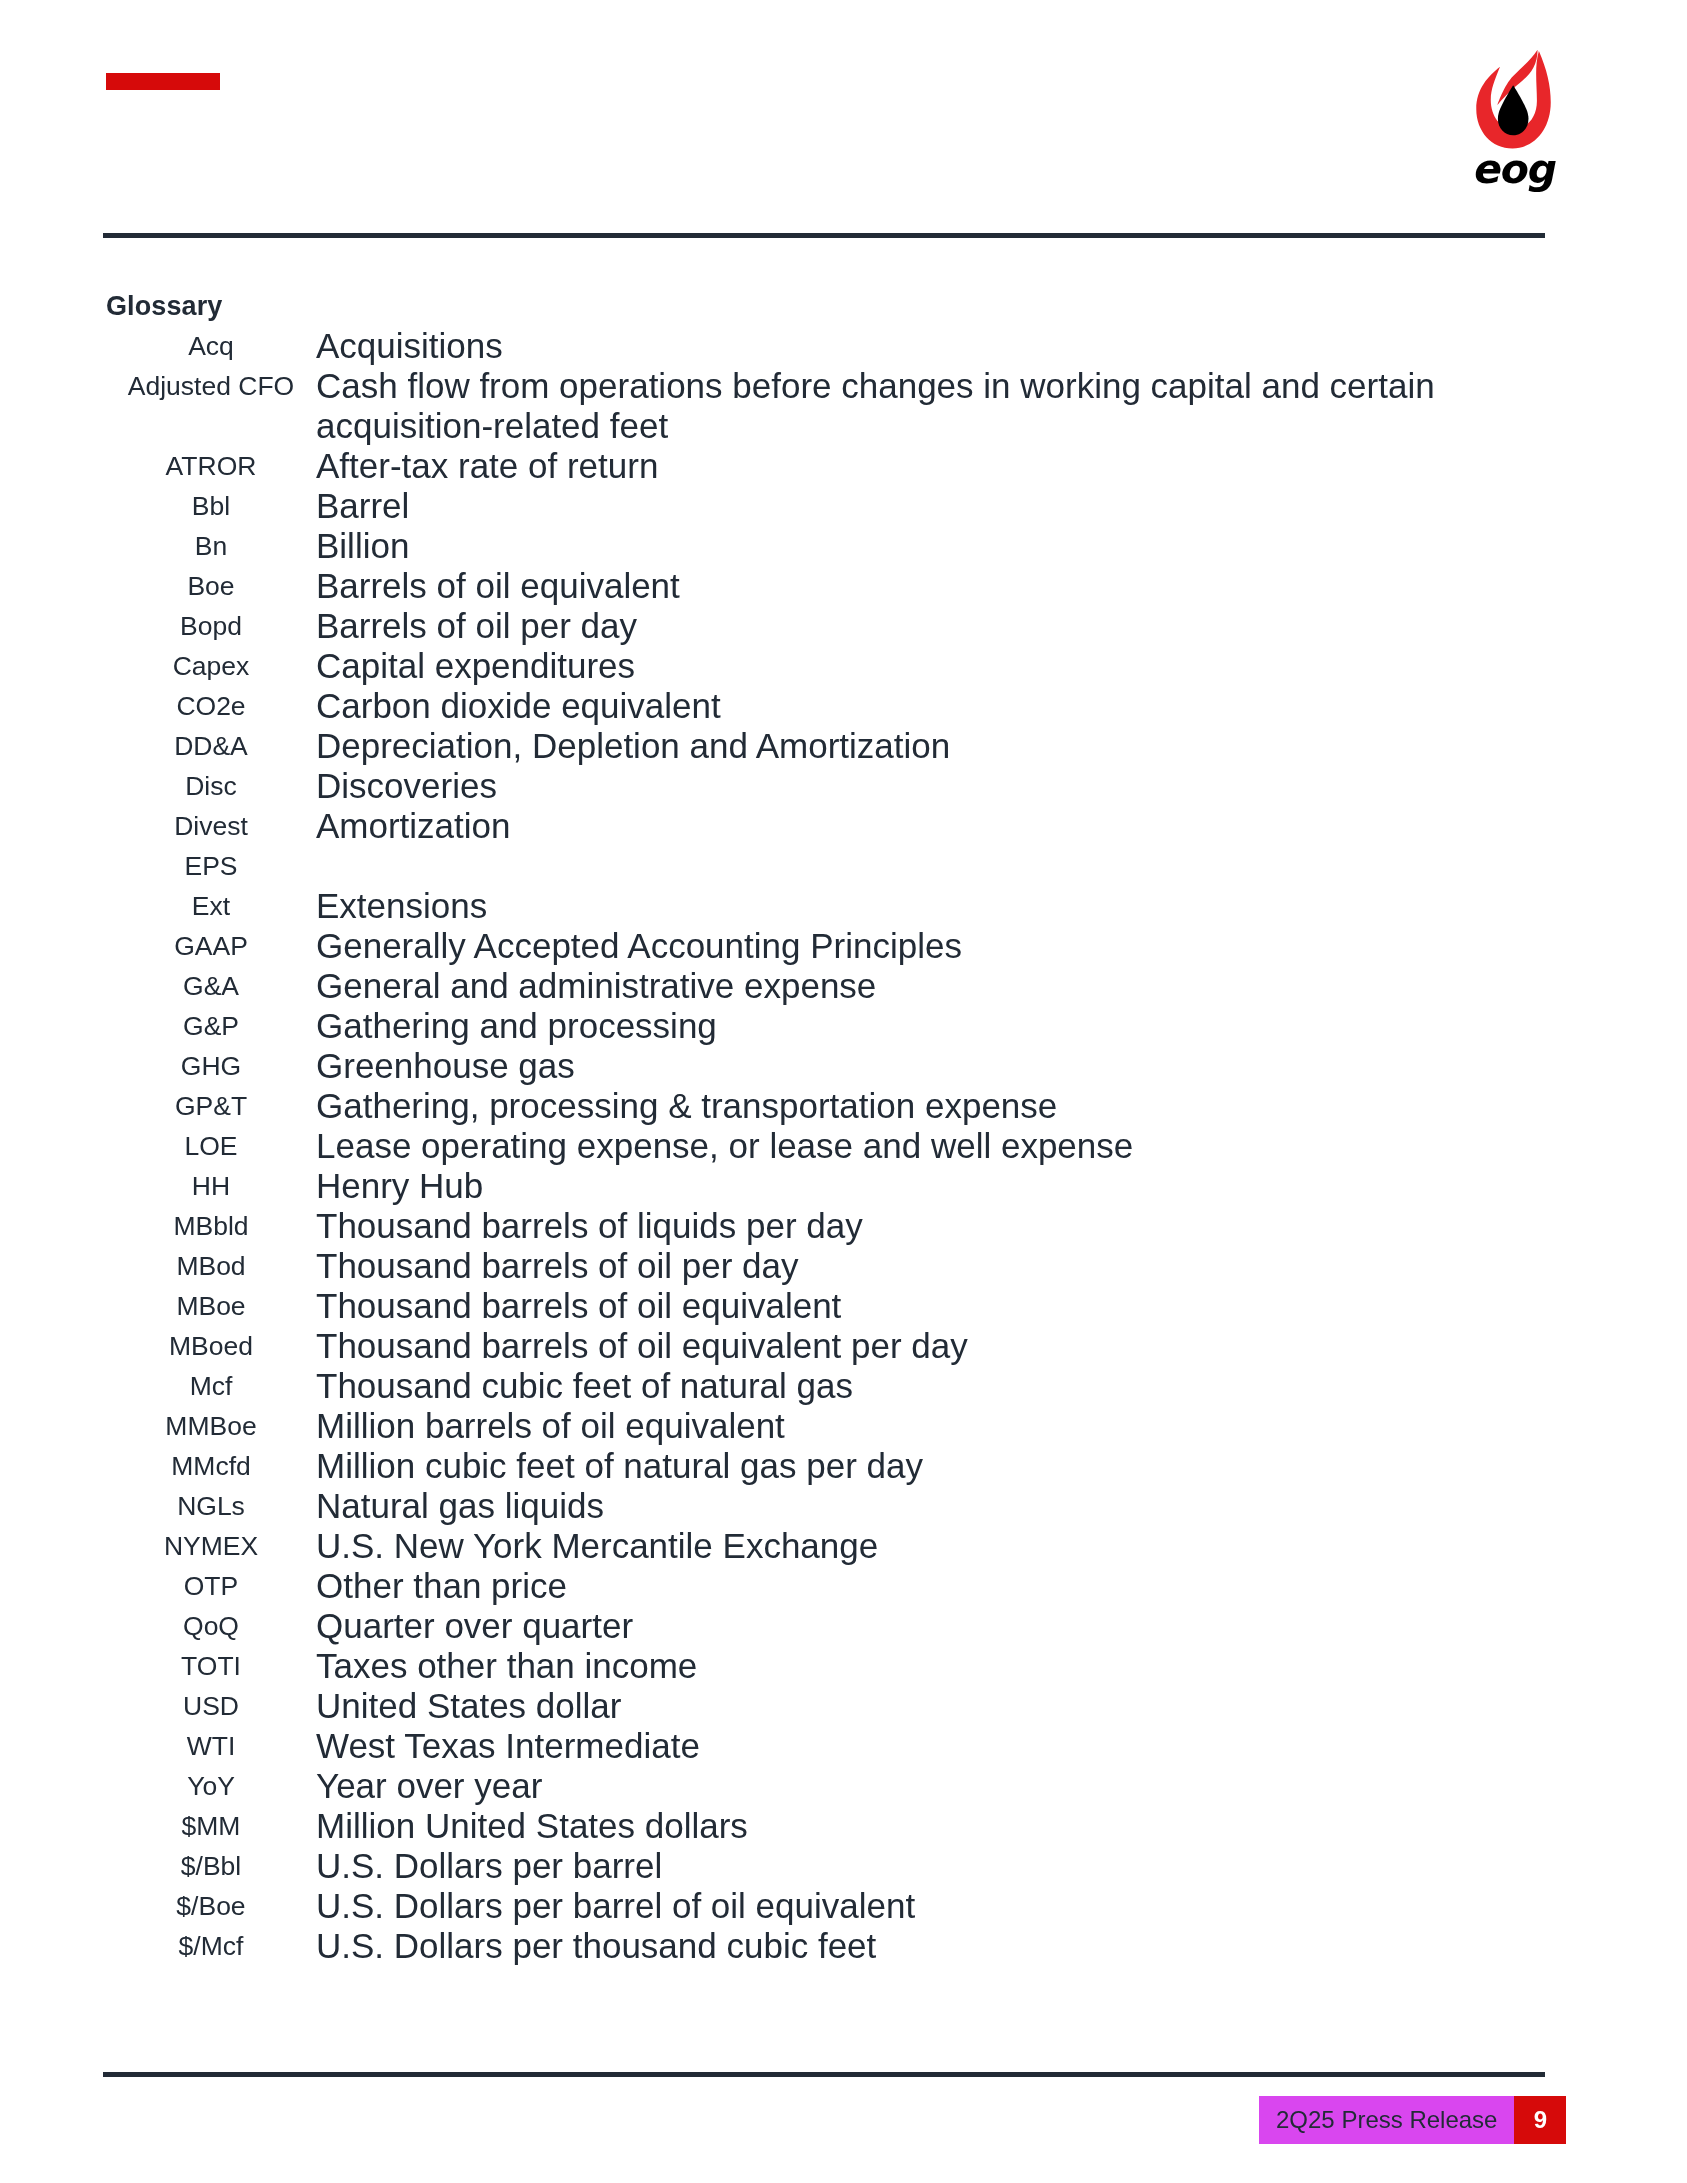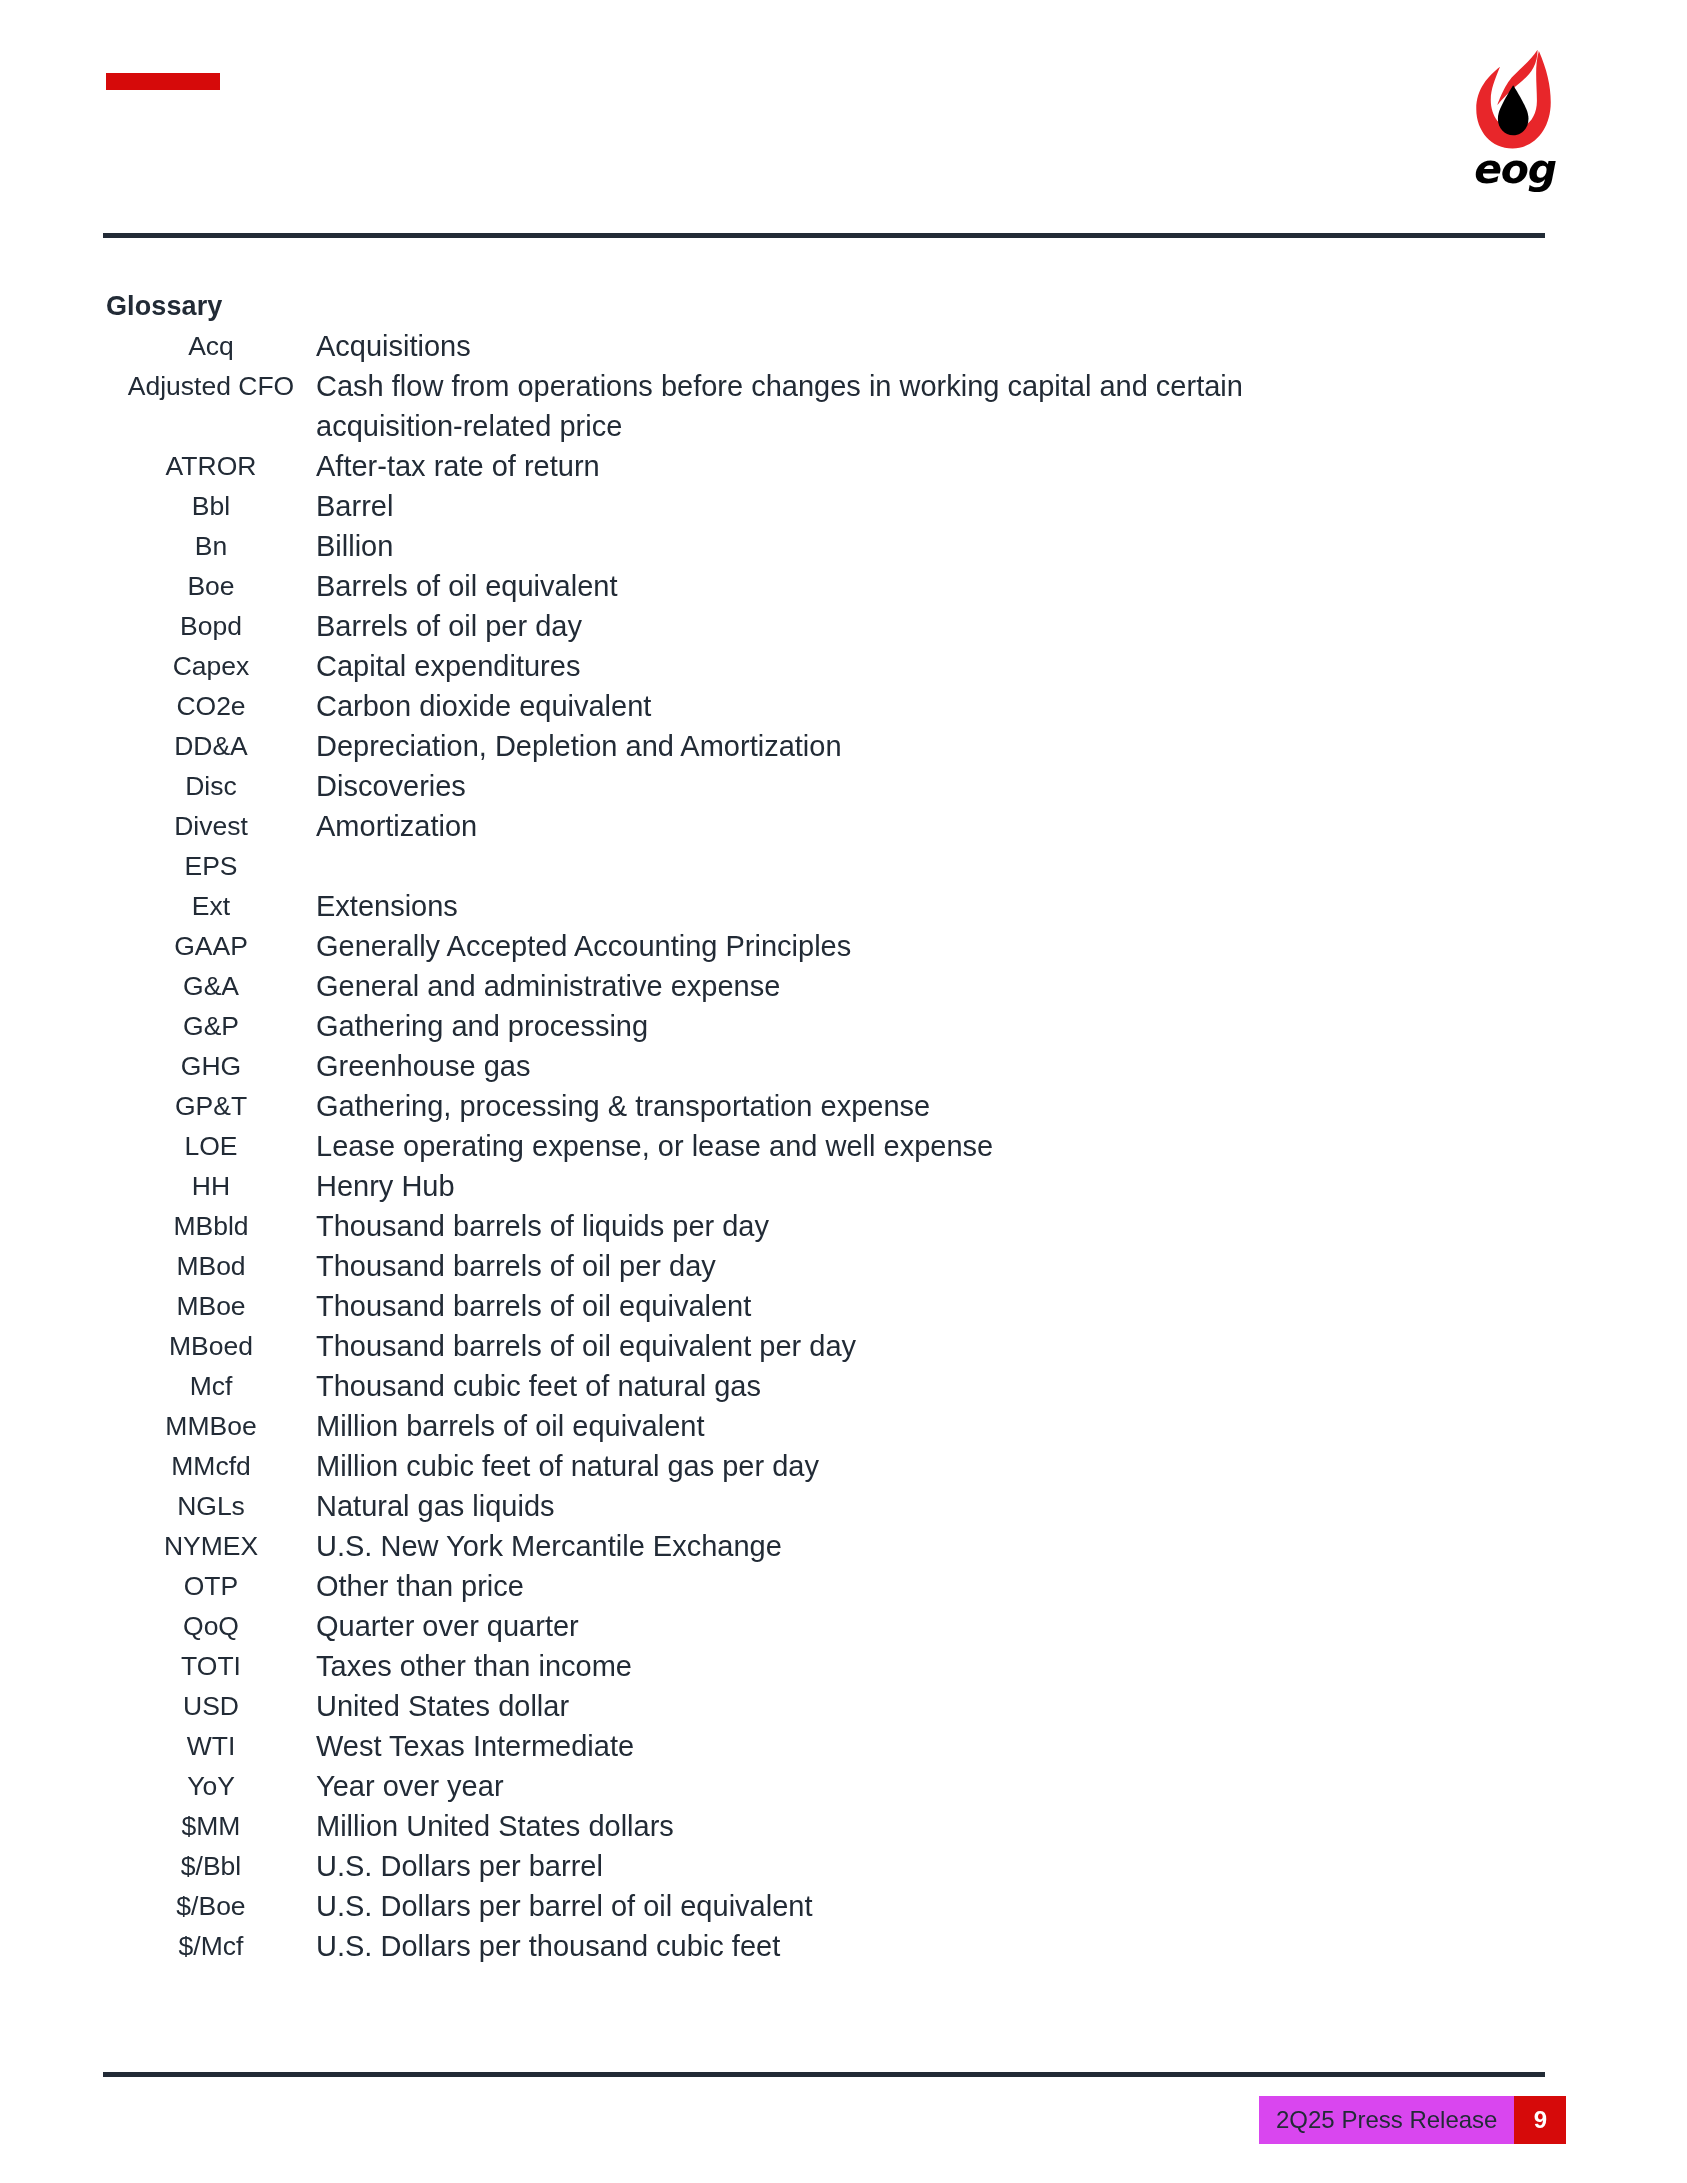--- a/index.html
+++ b/index.html
@@ -93,21 +93,21 @@
   .g-term {
     flex: 0 0 210px;
     width: 210px;
     font-size: 26.5px;
     color: #222b36;
     white-space: nowrap;
     text-align: center;
   }
   .g-def {
     flex: 1 1 auto;
-    font-size: 29px;
+    font-size: 35px;
     color: #222b36;
   }
   .g-def-line {
     display: block;
   }
 
   
   .footer-rule {
     position: absolute;
     left: 103px;
@@ -174,21 +174,21 @@
       <div class="g-row">
         <div class="g-term">Acq</div>
         <div class="g-def">
           <span class="g-def-line">Acquisitions</span>
         </div>
       </div>
       <div class="g-row">
         <div class="g-term">Adjusted CFO</div>
         <div class="g-def">
           <span class="g-def-line">Cash flow from operations before changes in working capital and certain</span>
-          <span class="g-def-line">acquisition-related price</span>
+          <span class="g-def-line">acquisition-related feet</span>
         </div>
       </div>
       <div class="g-row">
         <div class="g-term">ATROR</div>
         <div class="g-def">
           <span class="g-def-line">After-tax rate of return</span>
         </div>
       </div>
       <div class="g-row">
         <div class="g-term">Bbl</div>

